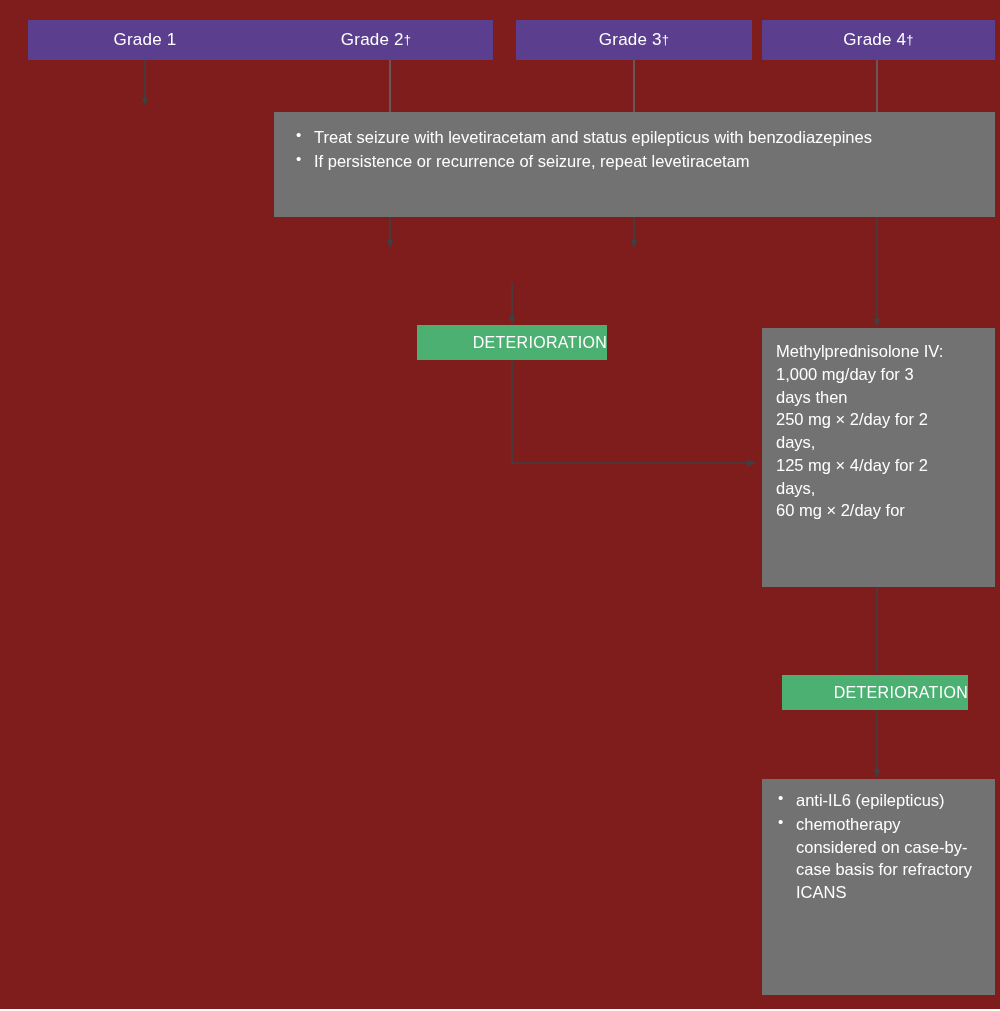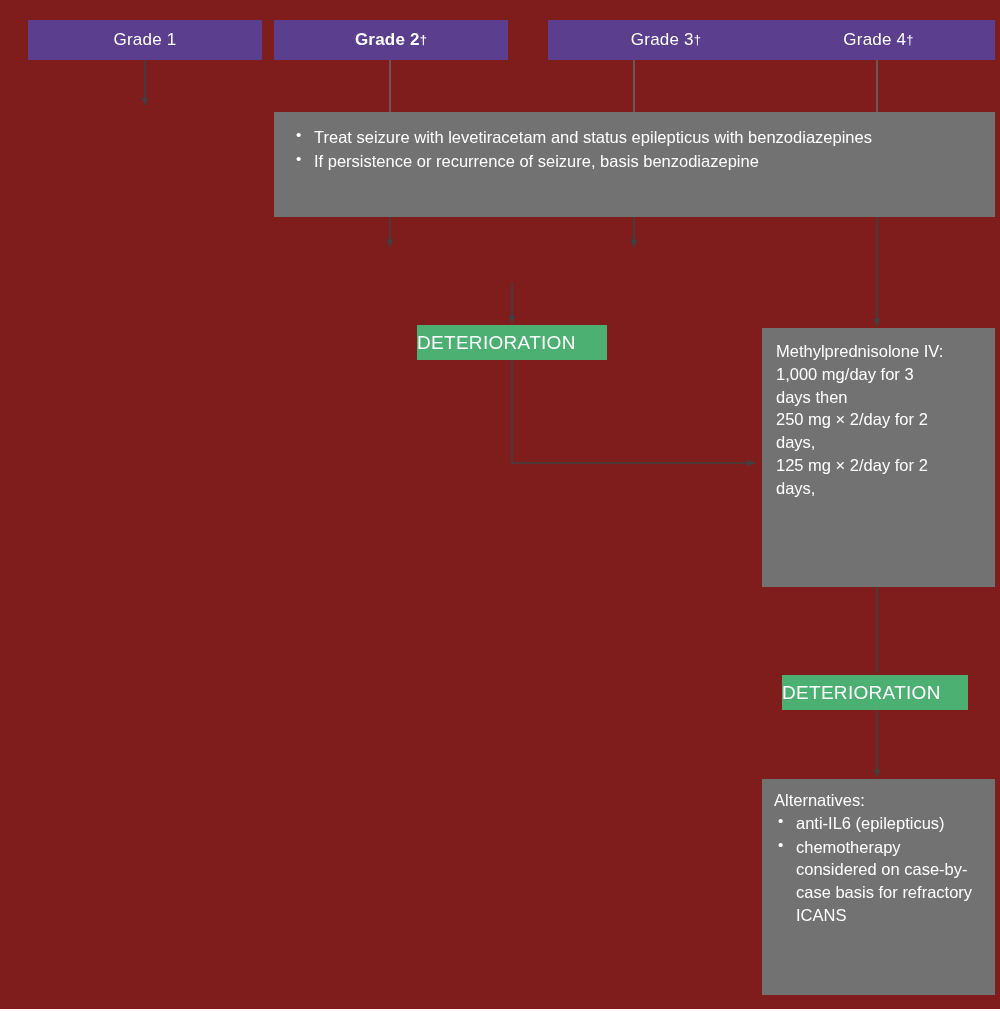--- a/index.html
+++ b/index.html
@@ -51,22 +51,22 @@
   }
   .gray-box.left {
     display: flex;
     flex-direction: column;
     justify-content: flex-start;
   }
   .green-box {
     background: #4cb072;
     display: flex;
     align-items: center;
-    justify-content: flex-start;
-    font-size: 19px;
+    justify-content: flex-end;
+    font-size: 16px;
     letter-spacing: 0.3px;
   }
   ul.bullets {
     list-style: none;
     margin: 0;
     padding: 0;
   }
   ul.bullets > li {
     position: relative;
     padding-left: 22px;
@@ -125,65 +125,65 @@
     <line x1="877" y1="587" x2="877" y2="673" stroke="#404040" stroke-width="1.6"></line>
 
     <line x1="877" y1="710" x2="877" y2="777" stroke="#404040" stroke-width="1.6" marker-end="url(#arrow)"></line>
   </svg>
 
   <div class="node grade-box" style="left:28px; top:20px; width:234px; height:40px;">
     <span>Grade 1</span>
       <span class="dagger"></span>
   </div>
 
-  <div class="node grade-box" style="left:274px; top:20px; width:234px; height:40px;font-weight:bold;">
+  <div class="node grade-box" style="left:259px; top:20px; width:234px; height:40px;">
     <span>Grade 2</span>
       <span class="dagger">†</span>
   </div>
 
-  <div class="node grade-box" style="left:516px; top:20px; width:236px; height:40px;margin-left:32px;">
+  <div class="node grade-box" style="left:516px; top:20px; width:236px; height:40px;">
     <span>Grade 3</span>
       <span class="dagger">†</span>
   </div>
 
   <div class="node grade-box" style="left:762px; top:20px; width:233px; height:40px;">
     <span>Grade 4</span>
       <span class="dagger">†</span>
   </div>
 
 
   <div class="node gray-box left" style="left:274px; top:112px; width:721px; height:105px; padding:14px 18px;">
     <ul class="bullets">
       <li>Treat seizure with levetiracetam and status epilepticus with benzodiazepines</li>
-      <li>If persistence or recurrence of seizure, basis benzodiazepine</li>
+      <li>If persistence or recurrence of seizure, repeat levetiracetam</li>
     </ul>
   </div>
 
 
   <div class="node green-box" style="left:417px; top:325px; width:190px; height:35px;">
     <span>DETERIORATION</span>
   </div>
 
   <div class="node gray-box left" style="left:762px; top:328px; width:233px; height:259px; padding:12px 14px;">
     <div>
       <div class="plain-line">Methylprednisolone IV:</div>
       <div class="plain-line">1,000 mg/day for 3</div>
       <div class="plain-line">days then</div>
       <div class="plain-line">250 mg × 2/day for 2</div>
       <div class="plain-line">days,</div>
-      <div class="plain-line">125 mg × 2/day for 2</div>
+      <div class="plain-line">125 mg × 4/day for 2</div>
       <div class="plain-line">days,</div>
+      <div class="plain-line">60 mg × 2/day for</div>
     </div>
   </div>
 
   <div class="node green-box" style="left:782px; top:675px; width:186px; height:35px;">
     <span>DETERIORATION</span>
   </div>
 
   <div class="node gray-box left" style="left:762px; top:779px; width:233px; height:216px; padding:10px 12px; justify-content:flex-start;">
-    <div class="plain-line">Alternatives:</div>
     <ul class="bullets">
       <li>anti-IL6 (epilepticus)</li>
       <li>chemotherapy considered on case-by-case basis for refractory ICANS</li>
     </ul>
   </div>
 
 </div>
 
 </body></html>

